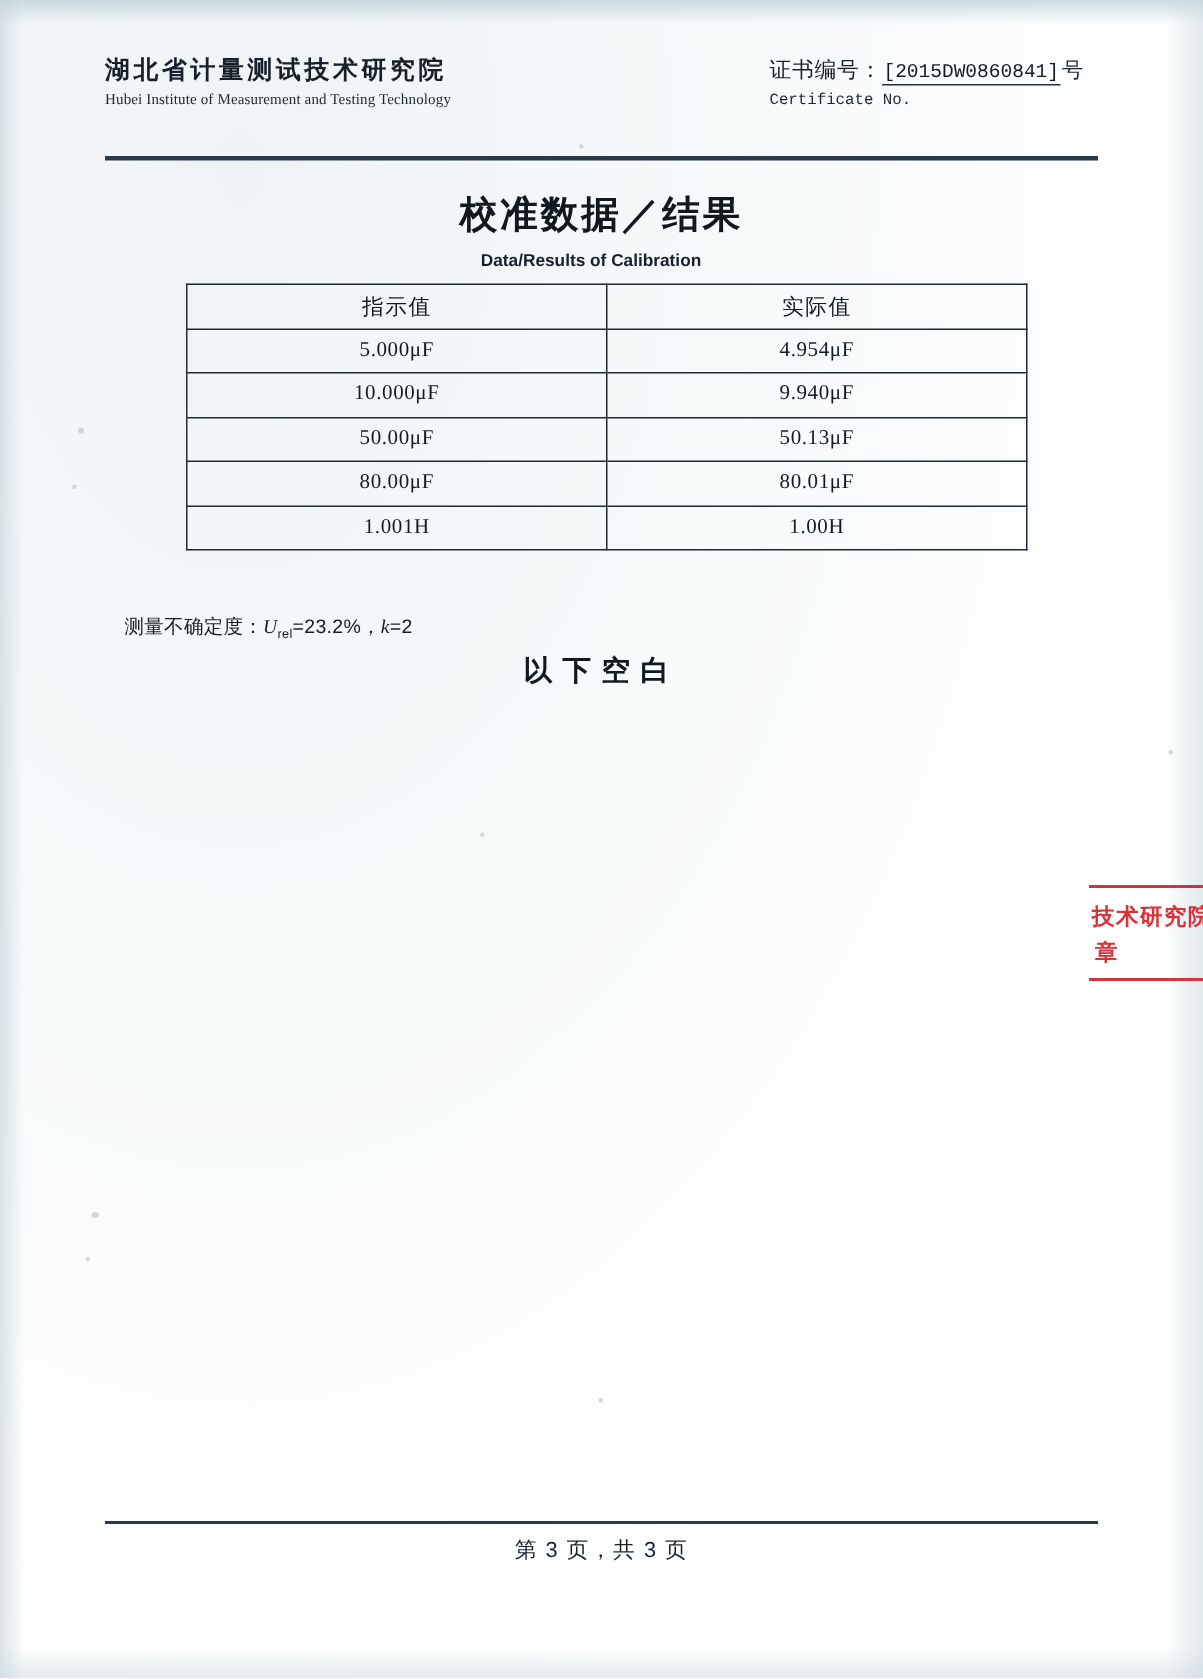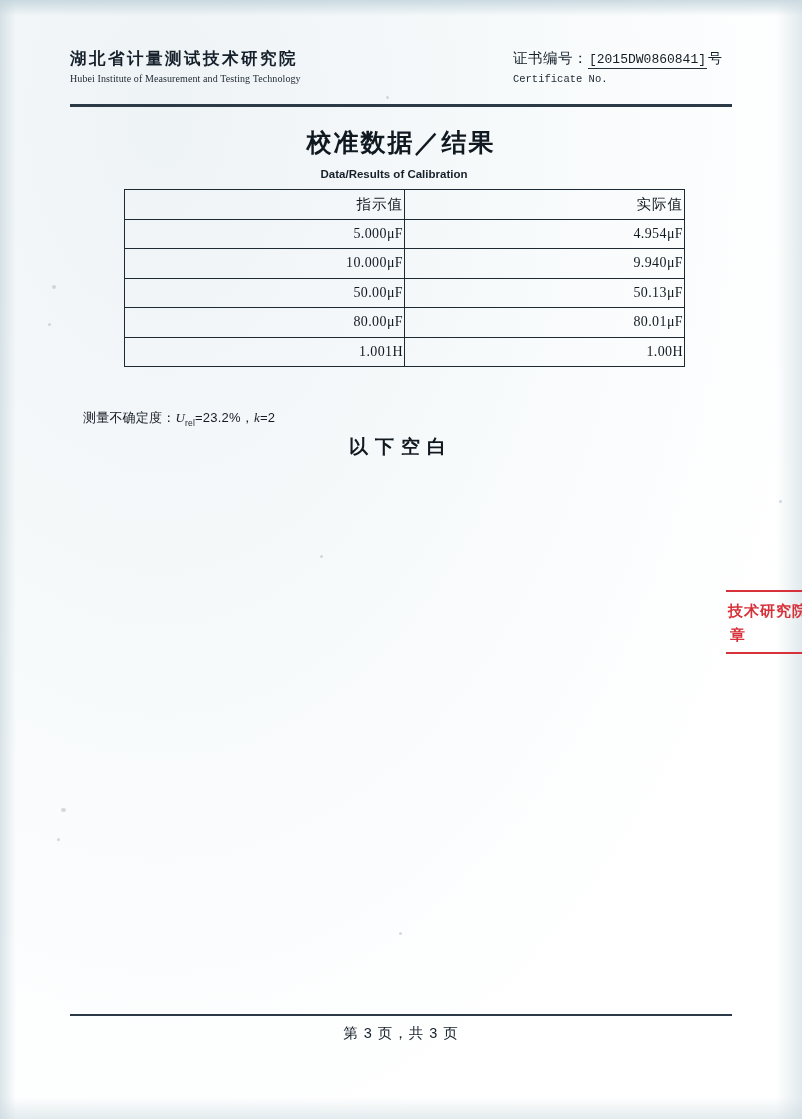--- a/index.html
+++ b/index.html
@@ -47,21 +47,21 @@
   .speck {
     position: absolute;
     background: #a9b7bd;
     border-radius: 50%;
     opacity: .5;
   }
 
   
   .header {
     position: absolute;
-    left: 70px; top: 48px; width: 660px;
+    left: 70px; top: 36px; width: 660px;
     display: flex;
     align-items: flex-start;
     justify-content: space-between;
   }
   .org-block { width: 330px; }
   .org-cn {
     font-family: "Liberation Sans", sans-serif;
     font-weight: bold;
     font-size: 16.5px;
     letter-spacing: 2.5px;
@@ -143,21 +143,21 @@
   .data-table {
     position: absolute;
     left: 124px; top: 189px;
     width: 560px;
     border-collapse: collapse;
     table-layout: fixed;
   }
   .data-table th, .data-table td {
     border: 1px solid #1d2a33;
     height: 26.5px;
-    text-align: right;
+    text-align: center;
     vertical-align: middle;
     color: #121a22;
   }
   .data-table th {
     font-family: "Liberation Sans", sans-serif;
     font-weight: normal;
     font-size: 14.5px;
     letter-spacing: 1px;
   }
   .data-table td {

